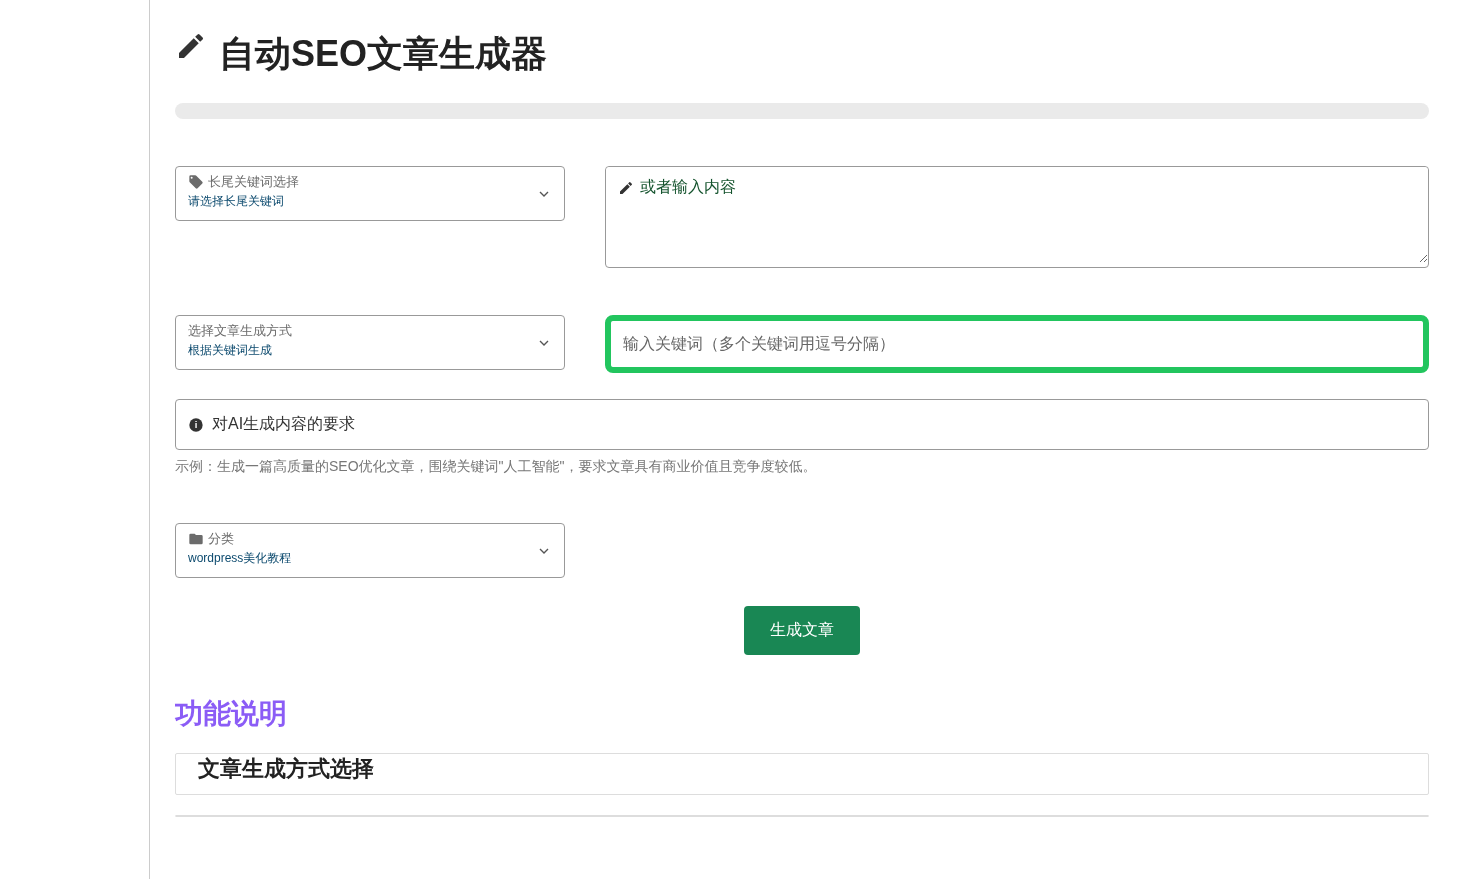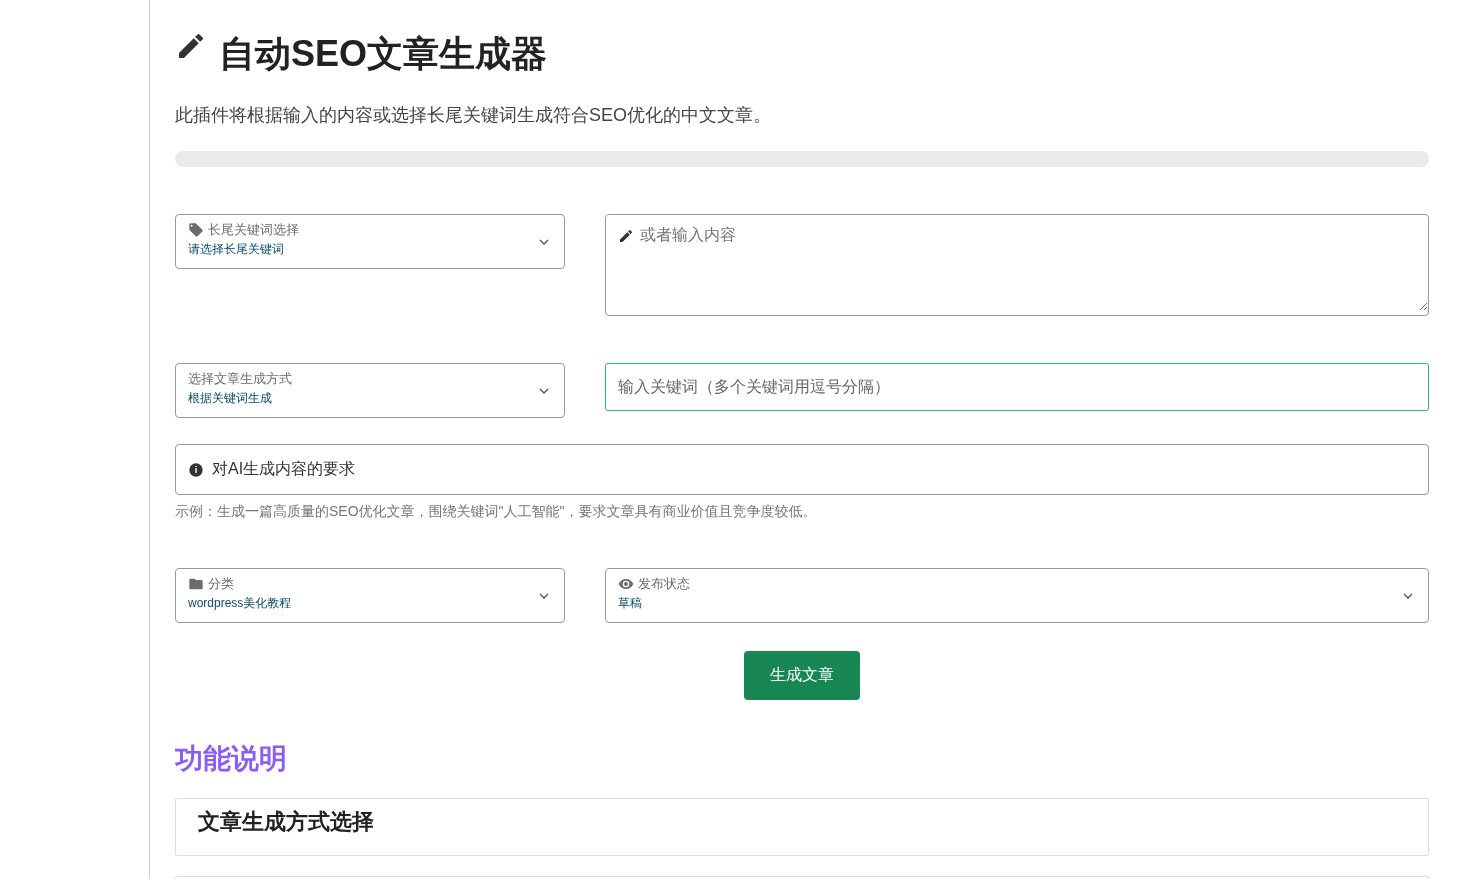--- a/index.html
+++ b/index.html
@@ -97,30 +97,30 @@
   padding: 36px 12px 12px 12px;
   font-size: 16px;
   min-height: 96px;
   border-radius: 4px;
   font-family: inherit;
 }
 .textarea-placeholder {
   position: absolute;
   left: 12px;
   top: 10px;
-  color: #737373;
+  color: #14532d;
   font-size: 16px;
   display: flex;
   align-items: center;
   gap: 6px;
   pointer-events: none;
 }
 .input-field {
-  border: 1px solid #22c55e;
-  border-radius: 3px;
+  border: 6px solid #22c55e;
+  border-radius: 8px;
 }
 .input-field input {
   width: 100%;
   border: none;
   outline: none;
   padding: 14px 12px;
   font-size: 16px;
   border-radius: 4px;
   color: #333;
 }
@@ -152,21 +152,21 @@
 .btn-row { text-align: center; margin: 28px 0 40px 0; }
 h2.section-title {
   font-size: 28px;
   font-weight: 600;
   margin-bottom: 20px;
   color: #8b5cf6;
 }
 .card {
   border: 1px solid #ddd;
   border-radius: 2px;
-  padding: 8px 22px;
+  padding: 0 22px;
   margin-bottom: 20px;
   background: #fff;
 }
 .card h3 {
   font-size: 22px;
   font-weight: 600;
   margin-bottom: 10px;
   color: #222;
 }
 .card p {
@@ -183,21 +183,20 @@
 
 <div class="content">
 
   <h1 class="page-title">
     <svg class="icon-lg" viewBox="0 0 24 24" fill="#333">
         <path d="M3 17.25V21h3.75L17.81 9.94l-3.75-3.75L3 17.25zM20.71 7.04a1 1 0 0 0 0-1.41l-2.34-2.34a1 1 0 0 0-1.41 0l-1.83 1.83 3.75 3.75 1.83-1.83z"></path>
       </svg>
     <span>自动SEO文章生成器</span>
   </h1>
 
-  <p class="page-desc">此插件将根据输入的内容或选择长尾关键词生成符合SEO优化的中文文章。</p>
 
   <div class="progress-bar"></div>
 
   <div class="row">
     <div class="col-narrow">
       <div class="field">
         <div class="field-label">
           <svg class="icon" viewBox="0 0 24 24" fill="#6b6b6b">
               <path d="M21.41 11.58l-9-9A2 2 0 0 0 11 2H4a2 2 0 0 0-2 2v7a2 2 0 0 0 .59 1.42l9 9a2 2 0 0 0 2.83 0l7-7a2 2 0 0 0-.01-2.84zM5.5 7A1.5 1.5 0 1 1 7 5.5 1.5 1.5 0 0 1 5.5 7z"></path>
             </svg>
@@ -258,34 +257,20 @@
               <path d="M10 4H4a2 2 0 0 0-2 2v12a2 2 0 0 0 2 2h16a2 2 0 0 0 2-2V8a2 2 0 0 0-2-2h-8l-2-2z"></path>
             </svg>
           <span>分类</span>
         </div>
         <div class="field-select">wordpress美化教程</div>
         <svg class="icon chevron" viewBox="0 0 24 24" fill="none" stroke="#555" stroke-width="2">
             <polyline points="6 9 12 15 18 9"></polyline>
           </svg>
       </div>
     </div>
-    <div class="col-wide">
-      <div class="field">
-        <div class="field-label">
-          <svg class="icon" viewBox="0 0 24 24" fill="#6b6b6b">
-              <path d="M12 4.5C7 4.5 2.73 7.61 1 12c1.73 4.39 6 7.5 11 7.5s9.27-3.11 11-7.5c-1.73-4.39-6-7.5-11-7.5zM12 17a5 5 0 1 1 0-10 5 5 0 0 1 0 10zm0-8a3 3 0 1 0 0 6 3 3 0 0 0 0-6z"></path>
-            </svg>
-          <span>发布状态</span>
-        </div>
-        <div class="field-select">草稿</div>
-        <svg class="icon chevron" viewBox="0 0 24 24" fill="none" stroke="#555" stroke-width="2">
-            <polyline points="6 9 12 15 18 9"></polyline>
-          </svg>
-      </div>
-    </div>
   </div>
 
   <div class="btn-row">
     <button class="btn-primary">生成文章</button>
   </div>
 
   <h2 class="section-title">功能说明</h2>
 
   <div class="card">
     <h3>文章生成方式选择</h3>

